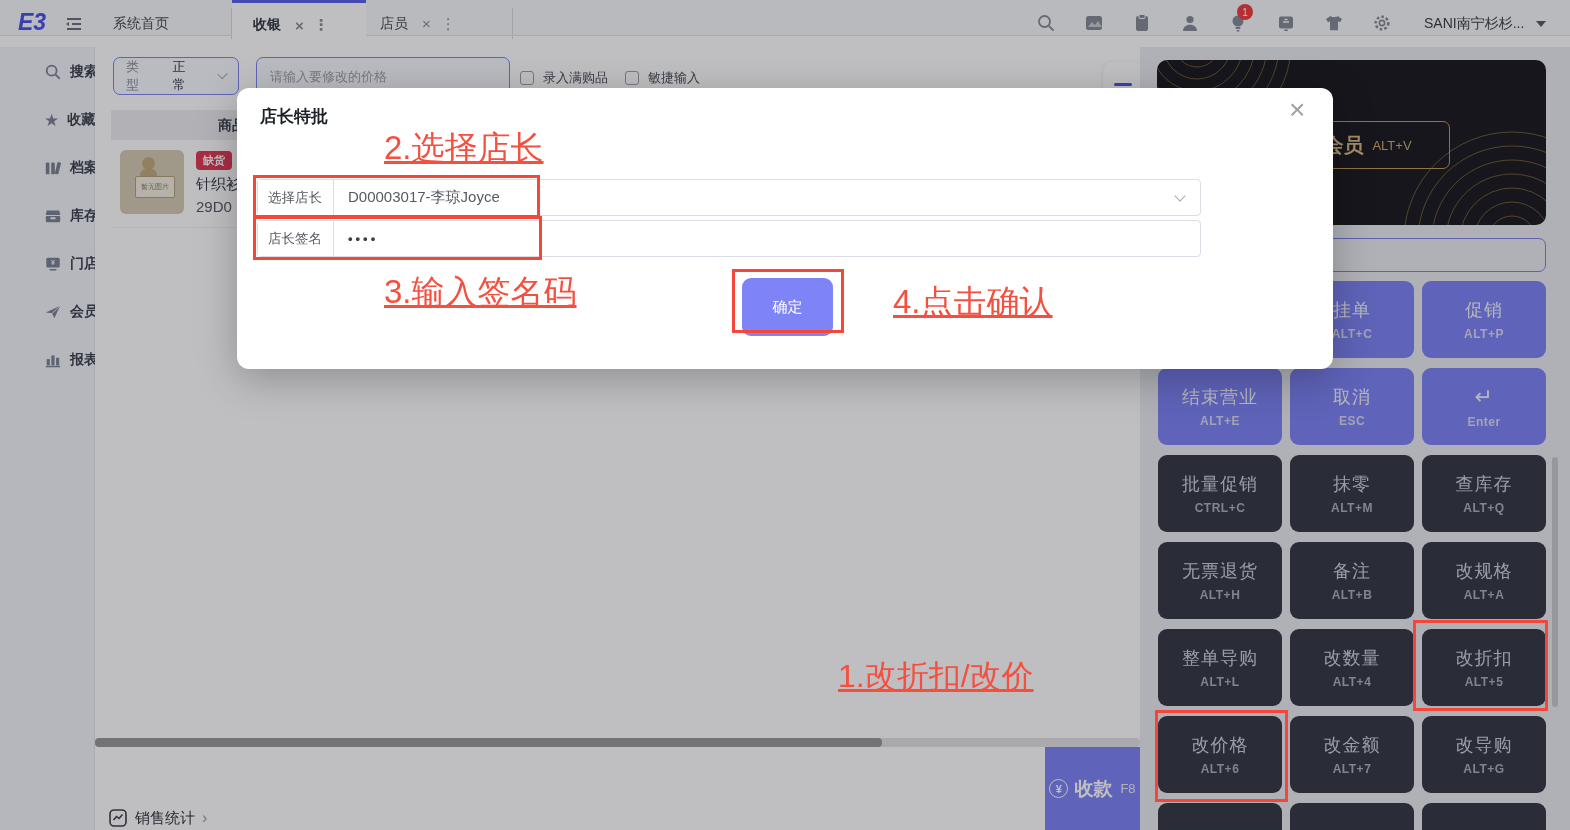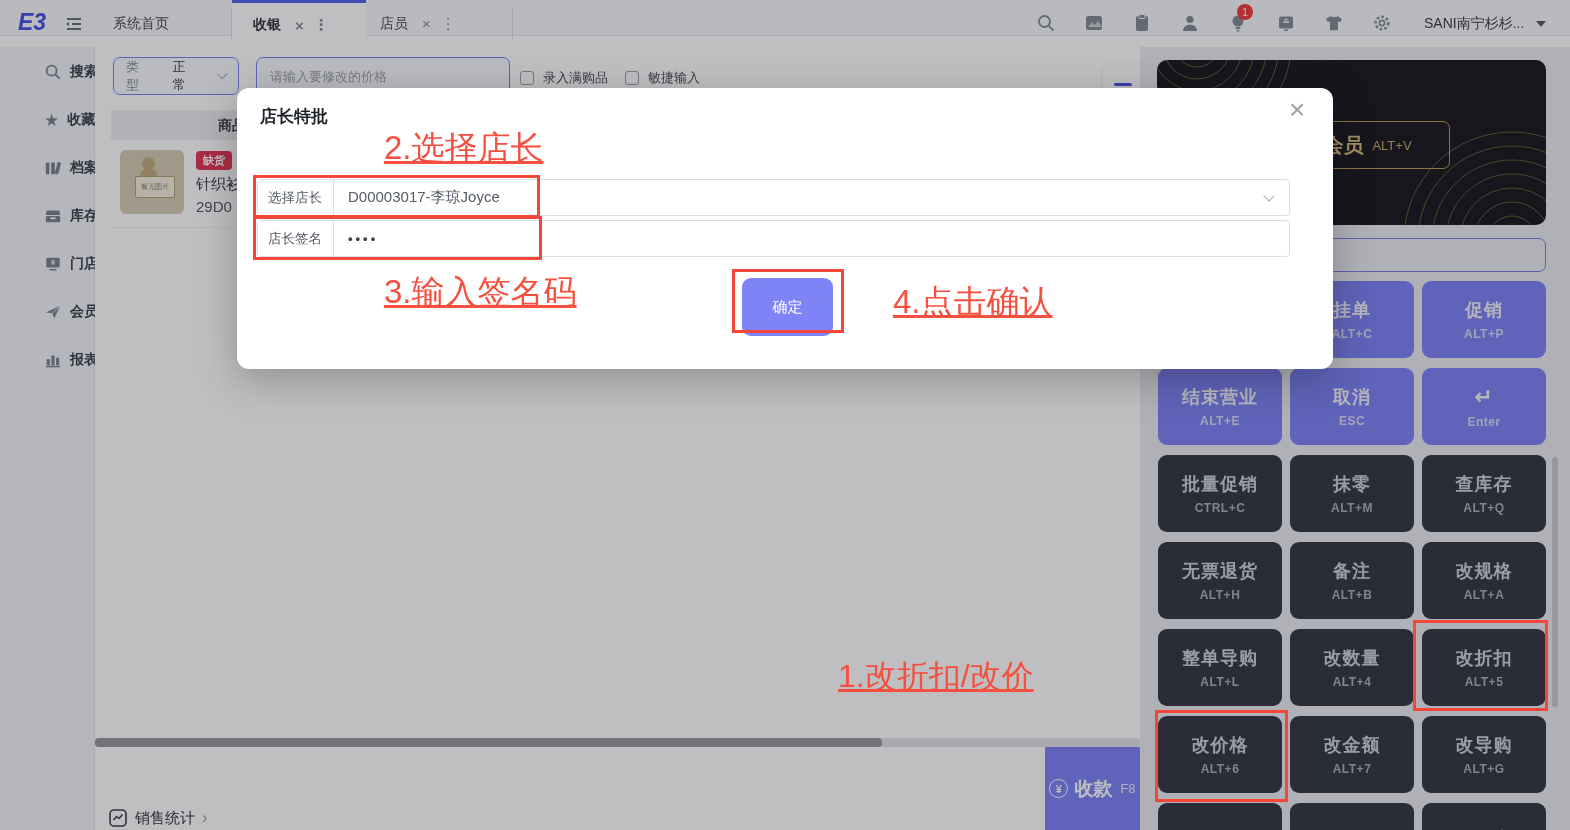--- a/index.html
+++ b/index.html
@@ -69,33 +69,33 @@
 
   
   #rpanel { left:1140px; top:47px; width:430px; height:783px; background:#eaecf1; overflow:hidden; }
   #mcard { left:17px; top:13px; width:389px; height:165px; background:#1b1c21; border-radius:10px; overflow:hidden; }
   #mbtn { left:88px; top:61px; width:205px; height:48px; border:1.5px solid #bc9a58; border-radius:7px; display:flex; align-items:center; justify-content:center; gap:9px; }
   #mbtn .t { font-size:20px; font-weight:800; color:#d9bc83; }
   #mbtn .k { font-size:13px; color:#c8ab6c; }
   #minput { left:17px; top:191px; width:389px; height:34px; border:1px solid #7b80e8; border-radius:7px; background:transparent; outline:none; }
   #grid { left:18px; top:234px; width:388px; display:grid; grid-template-columns:repeat(3,124px); column-gap:8px; row-gap:10px; }
   .gbtn { width:124px; height:77px; border-radius:9px; display:flex; flex-direction:column; align-items:center; justify-content:center; gap:5px; }
-  .gbtn .l { font-size:18px; font-weight:700; letter-spacing:1px; }
+  .gbtn .l { font-size:18px; font-weight:400; letter-spacing:1px; }
   .gbtn .s { font-size:12px; font-weight:bold; letter-spacing:.5px; }
   .gbtn.purple { background:#7e83f5; } .gbtn.purple .l { color:#f2f3fa; } .gbtn.purple .s { color:#d9dbf2; }
   .gbtn.dark { background:#363b46; } .gbtn.dark .l { color:#ced2da; } .gbtn.dark .s { color:#aab0bb; }
   .gbtn.enter .l { font-size:22px; }
   #vthumb { left:412px; top:410px; width:6px; height:250px; background:#c9cbd1; border-radius:3px; }
 
   
   #dim { left:0; top:0; width:1570px; height:830px; background:rgba(8,8,14,0.26); z-index:50; }
   #modal { left:237px; top:88px; width:1096px; height:281px; background:#fff; border-radius:12px; box-shadow:0 10px 40px rgba(0,0,0,.25); z-index:60; }
   #m-title { left:23px; top:17px; font-size:17px; font-weight:800; color:#1d2129; }
   #m-close { left:1052px; top:8px; font-size:28px; color:#9ba1a8; line-height:1; }
-  .frow { left:20px; width:1033px; height:37px; border:1px solid #dadde3; border-radius:4px; display:flex; align-items:center; }
+  .frow { left:20px; width:944px; height:37px; border:1px solid #dadde3; border-radius:4px; display:flex; align-items:center; }
   .frow .flabel { width:76px; height:100%; display:flex; align-items:center; padding-left:10px; font-size:13.5px; color:#555b63; border-right:1px solid #dadde3; background:#fff; }
   .frow .fval { padding-left:14px; font-size:15px; color:#545b64; }
   .frow .fchev { position:absolute; right:16px; }
   #frow1 { top:91px; } #frow2 { top:132px; }
   #frow2 .fval { font-size:13px; font-weight:bold; letter-spacing:3px; color:#394048; }
   .ann { color:#f5503f; font-size:33px; font-weight:500; white-space:nowrap; z-index:70;text-decoration:underline; }
   .hl-rect { border:3px solid #f4473a; z-index:70; }
   #m-confirm { left:505px; top:190px; width:91px; height:58px; background:#7e83f5; border:none; border-radius:9px; color:#fff; font-size:15px; font-family:inherit; }
 </style>
 </head>

